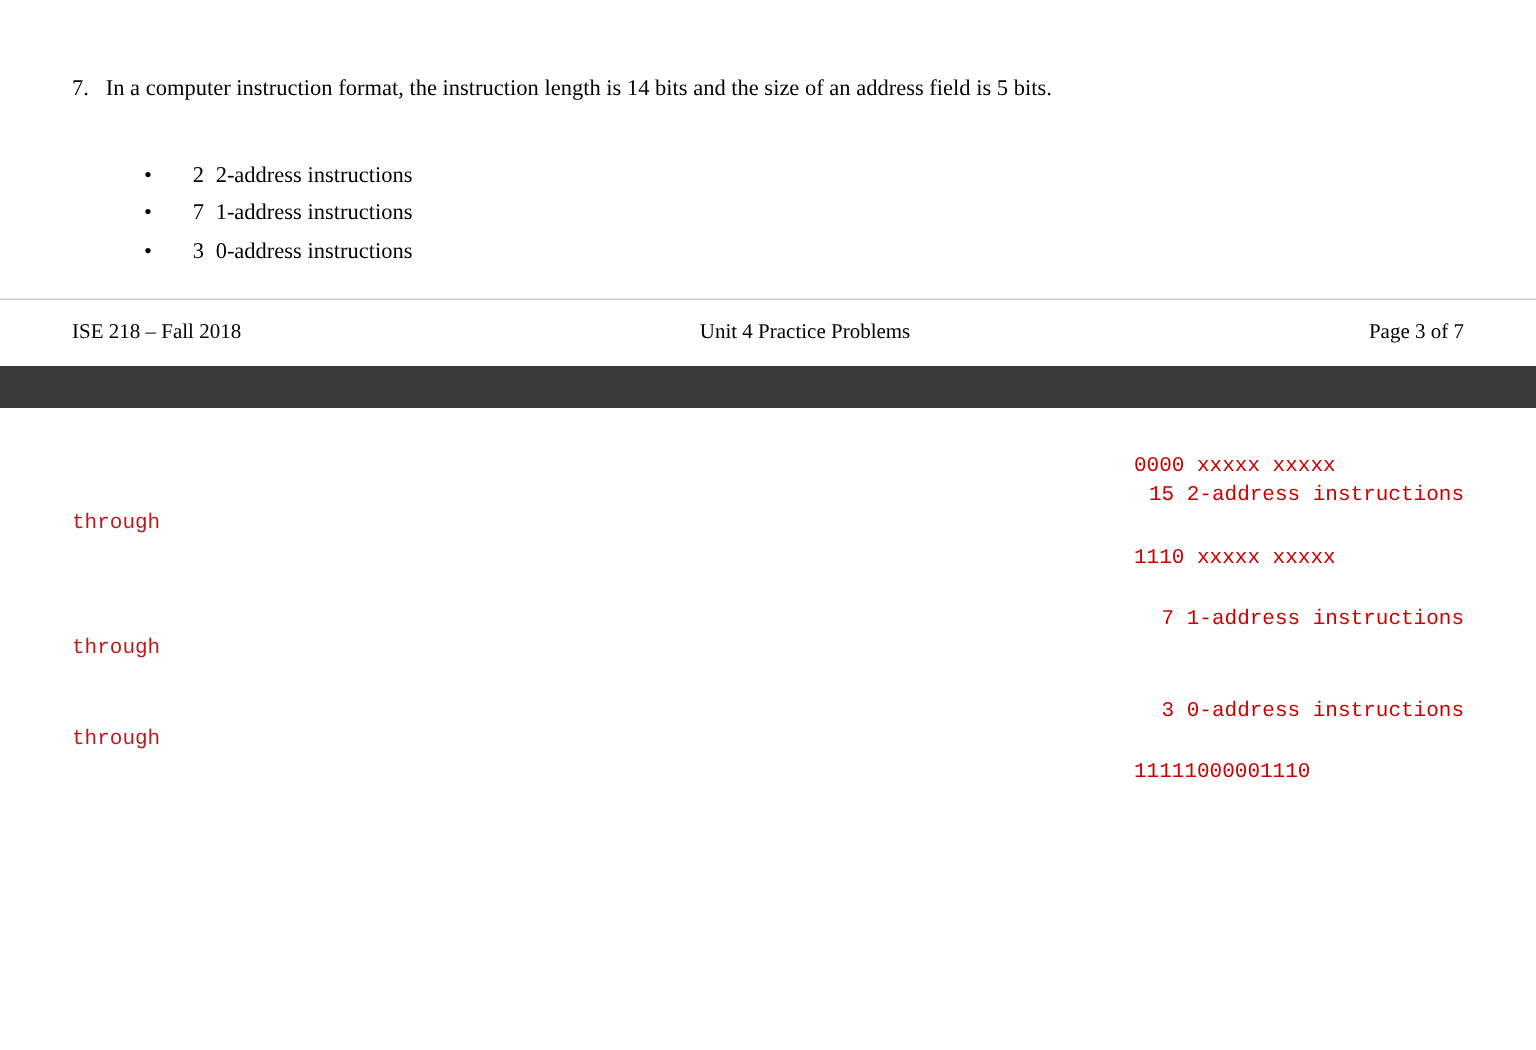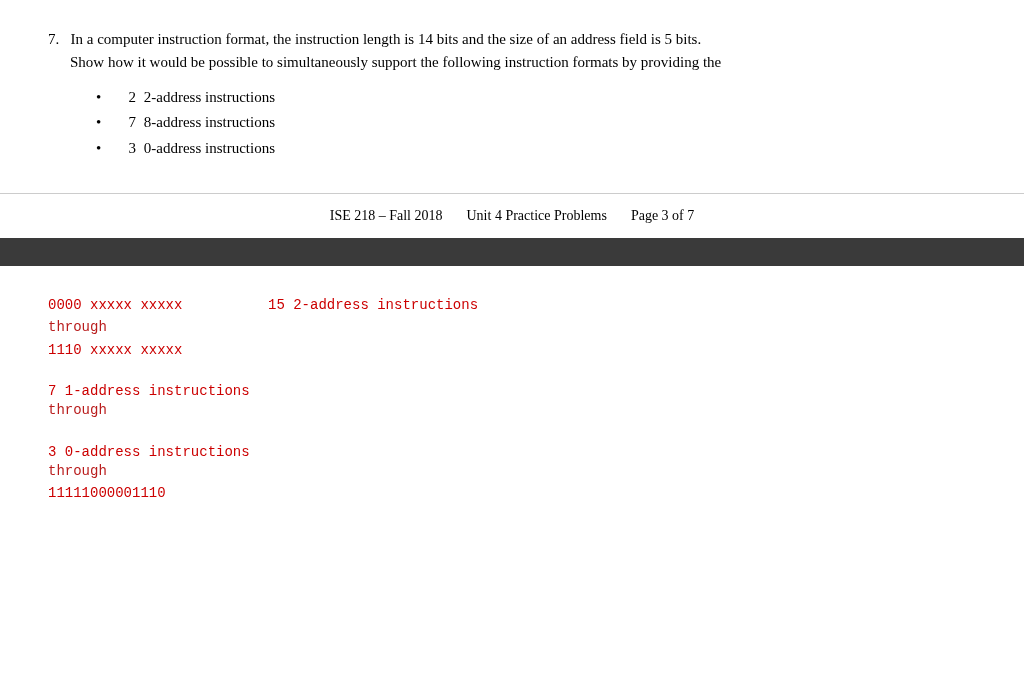--- a/index.html
+++ b/index.html
@@ -8,20 +8,21 @@
       height: 700px;
       background: #ffffff;
       font-family: "Times New Roman", Times, serif;
       font-size: 15px;
       color: #000000;
       overflow: hidden;
     }
 
     .page-content {
       padding: 28px 72px 0 48px;
+      margin-top: 20px;
     }
 
     .question-block {
       margin-bottom: 18px;
     }
 
     .question-text {
       line-height: 1.55;
       text-indent: -22px;
       padding-left: 22px;
@@ -47,25 +48,25 @@
 
     .bullet-number {
       display: inline-block;
       width: 22px;
       text-align: right;
       margin-right: 4px;
     }
 
     .footer-bar {
       display: flex;
-      justify-content: center;
+      justify-content: space-between;
       align-items: center;
       padding: 14px 48px;
       border-top: 1px solid #cccccc;
-      margin-top: 32px;
+      margin-top: 18px;
       font-size: 14px;
       gap: 24px;
     }
 
     .dark-bar {
       width: 100%;
       height: 28px;
       background: #3a3a3a;
       margin-top: 0;
     }
@@ -82,21 +83,22 @@
     }
 
     .answer-through {
       color: #b91c1c;
       font-family: "Courier New", Courier, monospace;
       line-height: 1.6;
     }
 
     .answer-row {
       display: flex;
-      align-items: center;
+      align-items: flex-end;
+      flex-direction: column;
     }
 
     .code-col {
       min-width: 220px;
       color: #cc0000;
       font-family: "Courier New", Courier, monospace;
       line-height: 1.6;
     }
 
     .label-col {
@@ -106,30 +108,30 @@
   </style>
 </head>
 <body>
 
 <div class="page-content">
   <div class="question-block">
     <p class="question-text">
       <span>7.</span>
       &nbsp;
       <span>In a computer instruction format, the instruction length is 14 bits and the size of an address field is 5 bits.</span><br>
-      <span style="padding-left:22px; display:inline-block;">Show how it would be possible to simultaneously support the following instruction formats by providing the</span><br>
+      <br>
     </p>
     <ul class="bullet-list">
       <li>
         <span class="bullet-number">2</span>
         <span>2-address instructions</span>
       </li>
       <li>
         <span class="bullet-number">7</span>
-        <span>8-address instructions</span>
+        <span>1-address instructions</span>
       </li>
       <li>
         <span class="bullet-number">3</span>
         <span>0-address instructions</span>
       </li>
     </ul>
   </div>
 </div>
 
 <div class="footer-bar">

